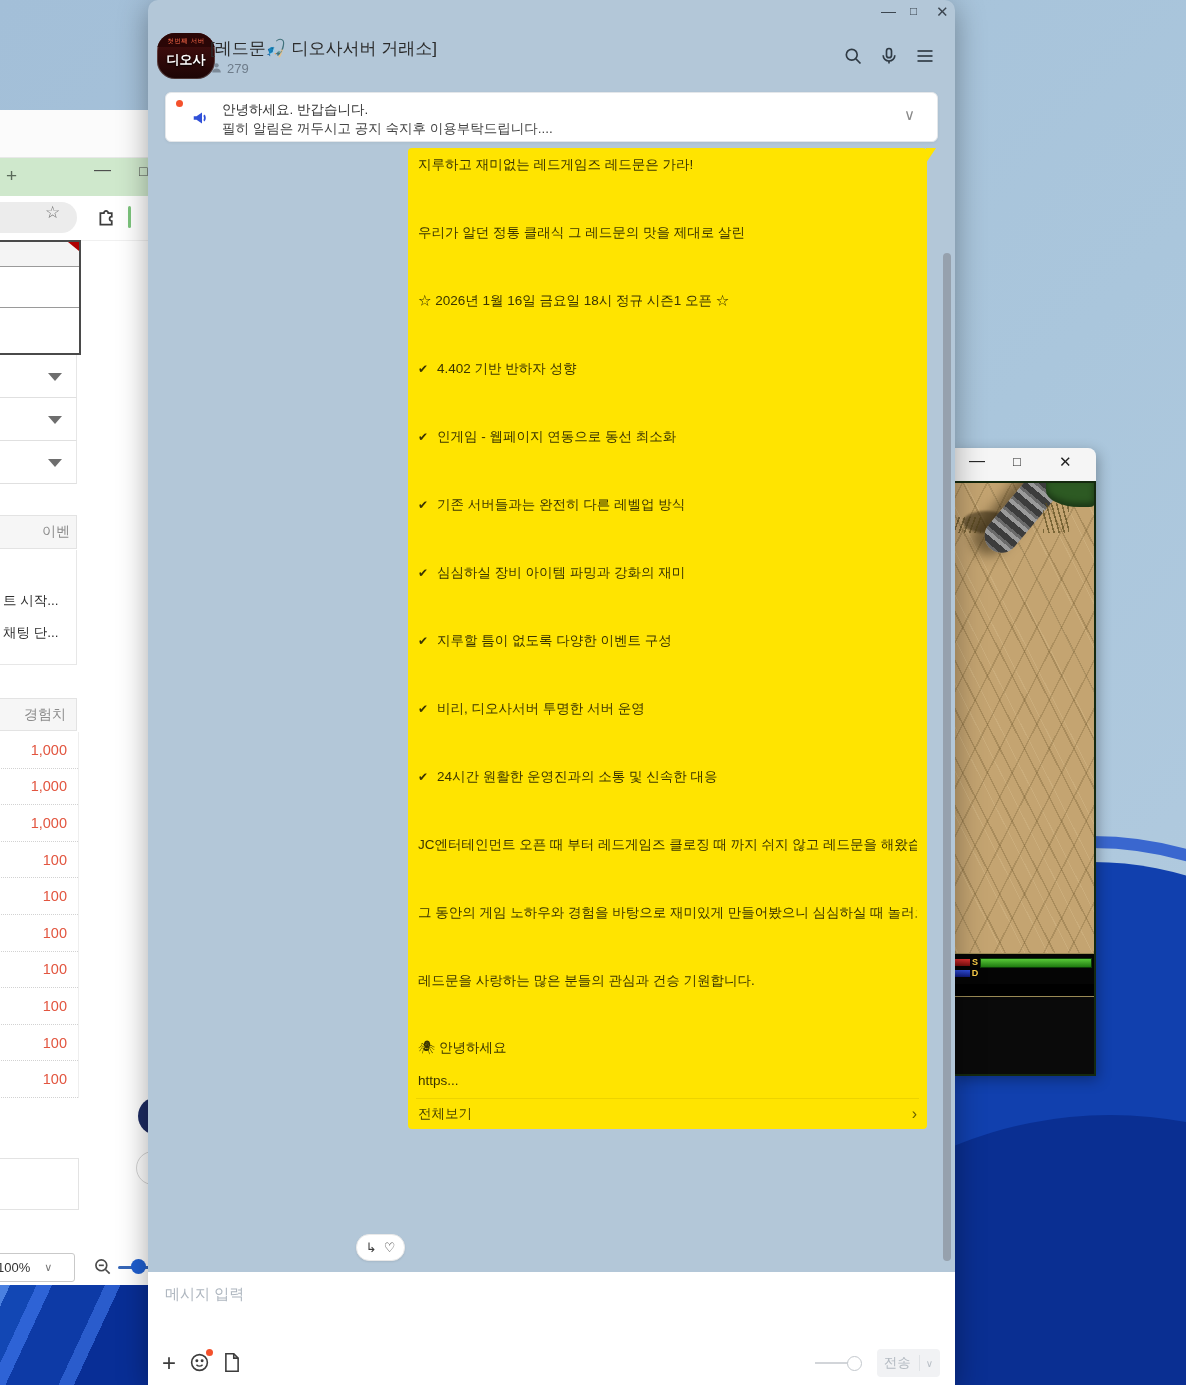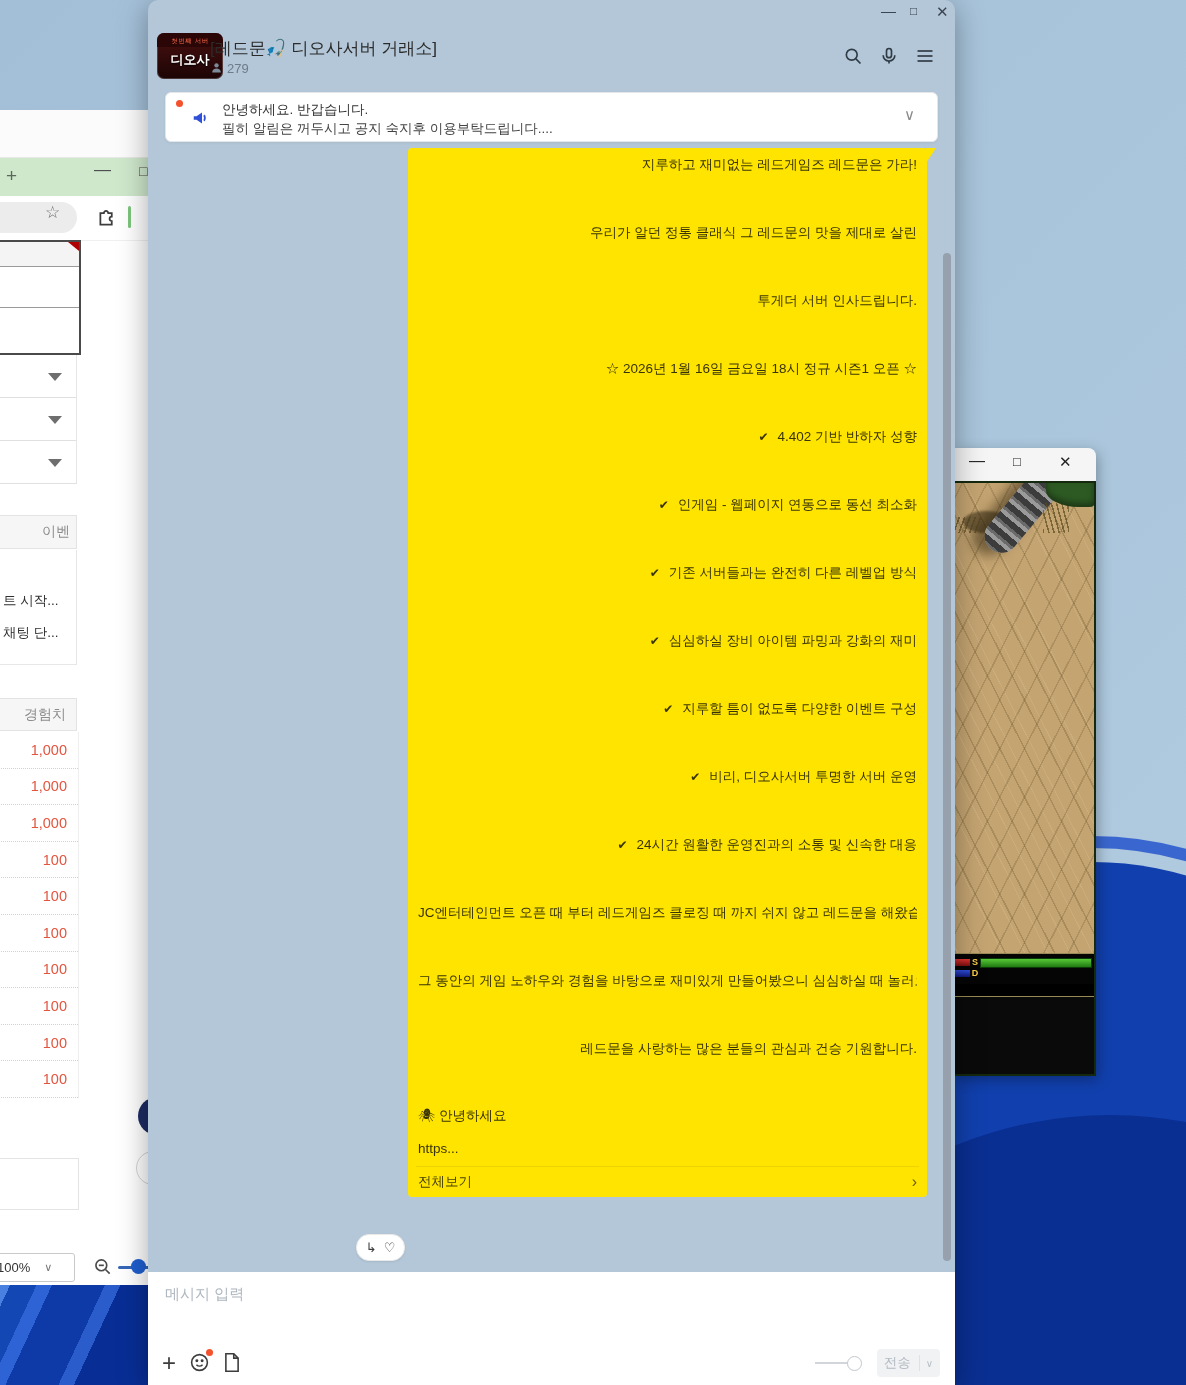--- a/index.html
+++ b/index.html
@@ -102,38 +102,38 @@
   .g-hqbtn{min-width:44px;padding:0 6px;height:26px;background:#1b3520;border:2px outset #4f6b3d;box-sizing:border-box;
     color:#efefef;font-family:"Liberation Serif",serif;font-weight:bold;font-size:15px;display:flex;align-items:center;justify-content:center;}
   
   .kakao{position:absolute;left:148px;top:0;width:807px;height:1385px;background:#b3c7d8;
     border-radius:10px 10px 0 0;box-shadow:0 6px 30px rgba(0,0,0,.35);}
   .k-titlebar{height:30px;position:relative;color:#3c4650;}
   .k-tmin{position:absolute;left:733px;top:2px;font-size:15px;}
   .k-tmax{position:absolute;left:762px;top:4px;font-size:12px;}
   .k-tclose{position:absolute;left:788px;top:3px;font-size:15px;}
   .k-header{position:relative;height:60px;}
-  .k-avatar{position:absolute;left:9px;top:3px;width:66px;height:46px;border-radius:7px;overflow:hidden;
+  .k-avatar{position:absolute;left:9px;top:3px;width:58px;height:46px;border-radius:18px;overflow:hidden;
     background:linear-gradient(#4a1010,#1c0505);box-shadow:inset 0 0 0 1px rgba(255,255,255,.2);}
   .k-av-top{height:14px;background:#2a0606;color:#ff6a4a;font-size:6.5px;text-align:center;line-height:15px;letter-spacing:.5px;}
   .k-av-main{color:#fff;font-weight:bold;font-size:13px;text-align:center;line-height:26px;text-shadow:0 1px 2px #000;}
   .k-title{position:absolute;left:62px;top:7px;font-size:17px;color:#2b2b2b;font-weight:500;}
   .k-members{position:absolute;left:62px;top:31px;display:flex;gap:4px;color:#6e7c8a;font-size:13px;}
   .k-hicons{position:absolute;right:20px;top:16px;display:flex;gap:16px;align-items:center;}
   .k-notice{position:absolute;left:17px;top:92px;width:773px;height:50px;background:#fff;border:1px solid #e4e7ea;border-radius:6px;
     box-sizing:border-box;box-shadow:0 1px 3px rgba(0,0,0,.06);}
   .k-notice-dot{position:absolute;left:10px;top:7px;width:7px;height:7px;border-radius:50%;background:#f4512c;}
   .k-notice-icon{position:absolute;left:25px;top:14px;}
   .k-notice-l1{position:absolute;left:56px;top:8px;font-size:13.5px;color:#333;font-weight:500;}
   .k-notice-l2{position:absolute;left:56px;top:27px;font-size:13.5px;color:#444;}
   .k-notice-chev{position:absolute;right:22px;top:13px;color:#8a8a8a;font-size:15px;}
   .k-bubble{position:absolute;left:260px;top:148px;width:519px;background:#ffe400;border-radius:4px;
     padding:7px 10px 0 10px;box-sizing:border-box;color:#3a3400;}
   .k-tail{position:absolute;right:-9px;top:0;width:0;height:0;border-left:10px solid #ffe400;border-bottom:15px solid transparent;}
-  .k-line{height:68px;font-size:13.5px;line-height:19px;white-space:nowrap;overflow:hidden;text-align:right;}
+  .k-line{height:68px;font-size:13.5px;line-height:19px;white-space:nowrap;overflow:hidden;}
   .k-line .chk{margin-right:9px;font-size:12px;}
   .k-discord{height:34px;font-size:13.5px;}
   .k-link{height:25px;font-size:13.5px;color:#3a3400;}
   .k-viewall{height:30px;display:flex;align-items:center;justify-content:space-between;
     border-top:1px solid rgba(0,0,0,.07);font-size:13.5px;color:#4a4400;margin:0 -2px;padding:0 2px;}
   .k-viewall .vchev{color:#6a6200;font-size:16px;}
   .k-reactpill{position:absolute;left:208px;top:1234px;width:47px;height:25px;background:#fff;border:1px solid #e9e9e9;
     border-radius:13px;display:flex;align-items:center;justify-content:center;gap:7px;color:#3c3c3c;font-size:13px;
     box-shadow:0 1px 2px rgba(0,0,0,.08);}
   .k-scrollbar{position:absolute;left:795px;top:253px;width:8px;height:1008px;background:#8e97a3;border-radius:4px;opacity:.8;}
@@ -329,21 +329,20 @@
   </div>
 
   <div class="k-bubble">
     <div class="k-tail"></div>
     <div>
 
         <div class="k-line"><span>지루하고 재미없는 레드게임즈 레드문은 가라!</span></div>
 
         <div class="k-line"><span>우리가 알던 정통 클래식 그 레드문의 맛을 제대로 살린</span></div>
 
-        <div class="k-line"><span>투게더 서버 인사드립니다.</span></div>
 
         <div class="k-line"><span>☆ 2026년 1월 16일 금요일 18시 정규 시즌1 오픈 ☆</span></div>
 
         <div class="k-line"><span class="chk">✔</span><span>4.402 기반 반하자 성향</span></div>
 
         <div class="k-line"><span class="chk">✔</span><span>인게임 - 웹페이지 연동으로 동선 최소화</span></div>
 
         <div class="k-line"><span class="chk">✔</span><span>기존 서버들과는 완전히 다른 레벨업 방식</span></div>
 
 

